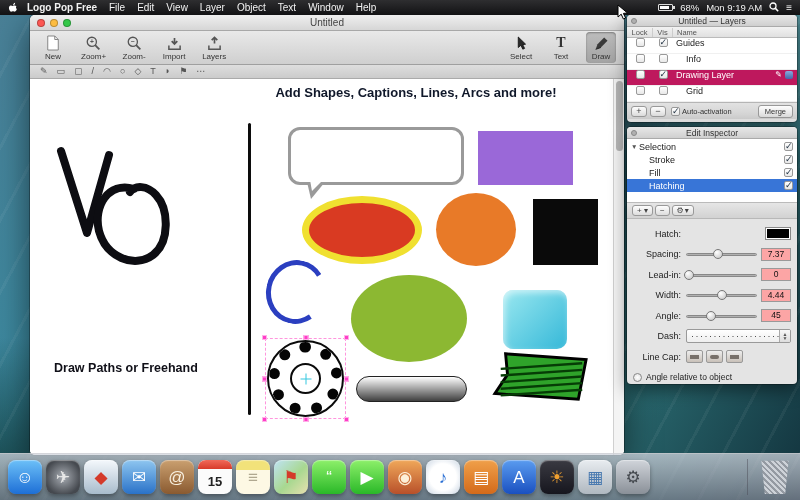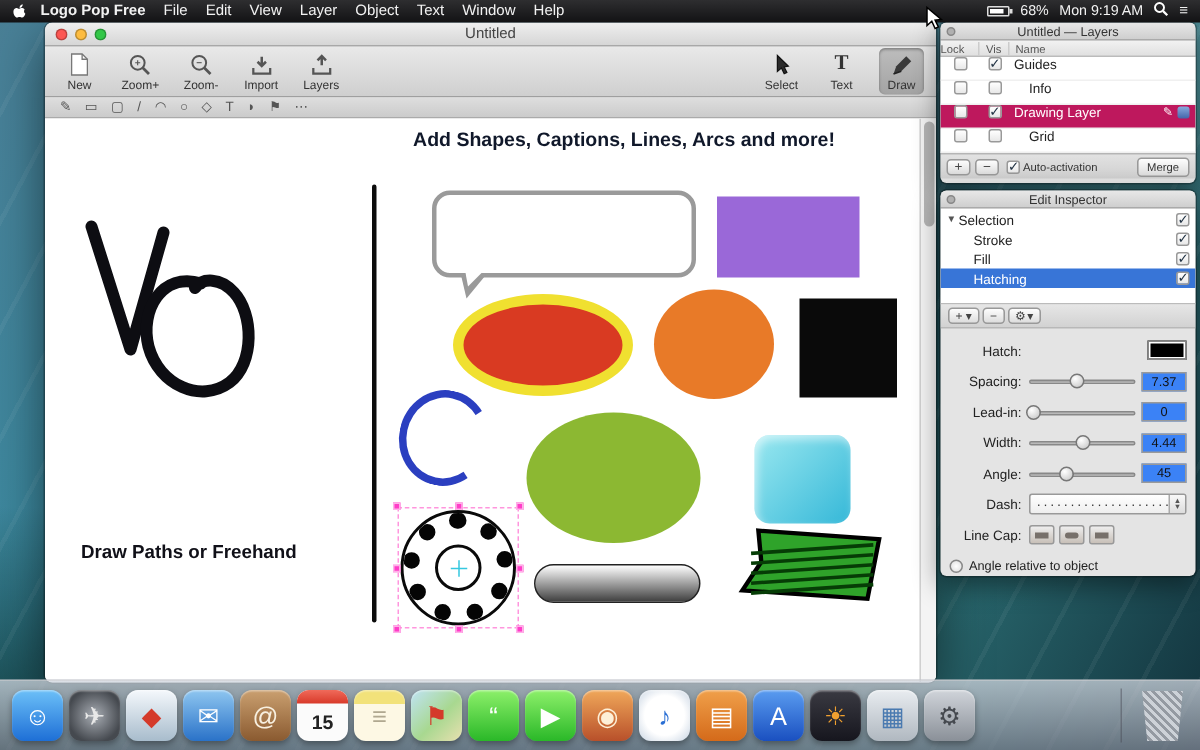--- a/index.html
+++ b/index.html
@@ -67,21 +67,21 @@
 .hd0{left:-4px;top:-4px}.hd1{left:50%;top:-4px;transform:translateX(-50%)}.hd2{right:-4px;top:-4px}
 .hd3{left:-4px;top:50%;transform:translateY(-50%)}.hd4{right:-4px;top:50%;transform:translateY(-50%)}
 .hd5{left:-4px;bottom:-4px}.hd6{left:50%;bottom:-4px;transform:translateX(-50%)}.hd7{right:-4px;bottom:-4px}
 
 .panel{position:absolute;left:627px;width:170px;background:#e4e4e4;box-shadow:0 6px 18px rgba(0,0,0,.45),0 0 0 1px rgba(0,0,0,.25);border-radius:4px;overflow:hidden;font-size:9px;color:#222;z-index:20}
 #layers{top:15px;height:107px}
 #inspector{top:127px;height:257px}
 .ptitle{height:12px;background:linear-gradient(#e8e8e8,#cfcfcf);border-bottom:1px solid #aaa;display:flex;align-items:center;justify-content:center;font-size:8.5px;color:#333;position:relative}
 .pclose{position:absolute;left:4px;top:3px;width:6px;height:6px;border-radius:50%;background:#b0b0b0;border:1px solid #888}
 .lheader{height:11px;display:flex;background:linear-gradient(#f2f2f2,#e0e0e0);border-bottom:1px solid #bbb;font-size:7.5px;color:#555;align-items:center}
-.hc-lock{width:26px;text-align:left;border-right:1px solid #ccc}
+.hc-lock{width:26px;text-align:center;border-right:1px solid #ccc}
 .hc-vis{width:20px;text-align:center;border-right:1px solid #ccc}
 .hc-name{flex:1;padding-left:4px}
 .layers-rows{background:#fff;height:64px}
 .lrow{height:16px;display:flex;align-items:flex-start;background:#fff;border-bottom:1px solid #f0f0f0}
 .lrow.sel{background:#be185d;color:#fff}
 .cell{display:flex;justify-content:center;align-items:center}
 .cell.lock{width:26px}.cell.vis{width:20px}
 .cb{width:9px;height:9px;border:1px solid #999;border-radius:2px;background:linear-gradient(#fff,#e8e8e8);position:relative;display:inline-block}
 .cb.on::after{content:'✓';position:absolute;left:0;top:-2px;font-size:9px;color:#234;font-weight:bold}
 .lname{flex:1;font-size:9px;padding-left:3px}
@@ -104,21 +104,21 @@
 .ibtnbar{height:16px;display:flex;align-items:center;gap:2px;padding:0 5px;background:linear-gradient(#e6e6e6,#d2d2d2);border-bottom:1px solid #b8b8b8}
 .segbtn{height:11px;border:1px solid #999;background:linear-gradient(#fdfdfd,#ddd);border-radius:3px;font-size:8px;padding:0 4px;color:#444;display:flex;align-items:center;gap:1px;cursor:default}
 .controls{padding:7px 6px 0 6px;display:flex;flex-direction:column;gap:5.5px}
 .crow{display:flex;align-items:center;height:15px}
 .clabel{width:48px;text-align:right;font-size:9px;color:#222;margin-right:5px}
 .spacer{flex:1}
 .swatch{width:26px;height:13px;border:1px solid #888;box-shadow:inset 0 0 0 1px #fff;cursor:default}
 .slider{flex:1;position:relative;height:12px;margin-right:4px;cursor:default}
 .slider .track{position:absolute;left:0;right:0;top:5px;height:3px;background:linear-gradient(#9a9a9a,#c8c8c8);border:1px solid #888;border-radius:2px}
 .slider .knob{position:absolute;top:1px;width:10px;height:10px;border-radius:50%;background:radial-gradient(circle at 35% 30%,#fff,#c2c2c2);border:1px solid #777;transform:translateX(-50%)}
-.valbox{width:30px;height:13px;border:1px solid #999;background:#3b82f6;font-size:8.5px;text-align:center;line-height:11px;color:#111}
+.valbox{width:30px;height:13px;border:1px solid #999;background:#fca5a5;font-size:8.5px;text-align:center;line-height:11px;color:#111}
 .dashsel{flex:1;height:14px;border:1px solid #999;background:linear-gradient(#fff,#eee);display:flex;align-items:center;border-radius:2px;overflow:hidden;cursor:default}
 .dashpat{flex:1;font-size:9px;letter-spacing:1.5px;color:#333;padding-left:4px;line-height:1;white-space:nowrap;overflow:hidden}
 .steppers{width:11px;border-left:1px solid #aaa;display:flex;flex-direction:column;align-items:center;justify-content:center;font-size:5px;line-height:4px;color:#555;height:100%;background:linear-gradient(#f8f8f8,#ddd)}
 .capbtn{width:17px;height:13px;border:1px solid #999;background:linear-gradient(#eee,#c8c0b8);border-radius:2px;margin-right:3px;display:flex;align-items:center;justify-content:center;cursor:default}
 .capbtn i{width:9px;height:4px;background:#77706a;display:block}
 .radio{width:9px;height:9px;border-radius:50%;border:1px solid #888;background:radial-gradient(#fff,#ddd);margin-right:4px;display:inline-block;flex:0 0 auto}
 .radiolabel{font-size:8.5px;color:#222}
 
 .dock{position:absolute;left:0;right:0;bottom:0;height:47px;background:linear-gradient(rgba(208,213,222,.74),rgba(128,133,146,.74));border-top:1px solid rgba(255,255,255,.55);display:flex;align-items:center;padding:0 6px;z-index:50}
 .dock-icon{width:34px;height:34px;border-radius:8px;margin:0 2px;display:flex;align-items:center;justify-content:center;font-size:17px;box-shadow:0 2px 4px rgba(0,0,0,.35),inset 0 1px 1px rgba(255,255,255,.4);flex:0 0 auto;cursor:default}

